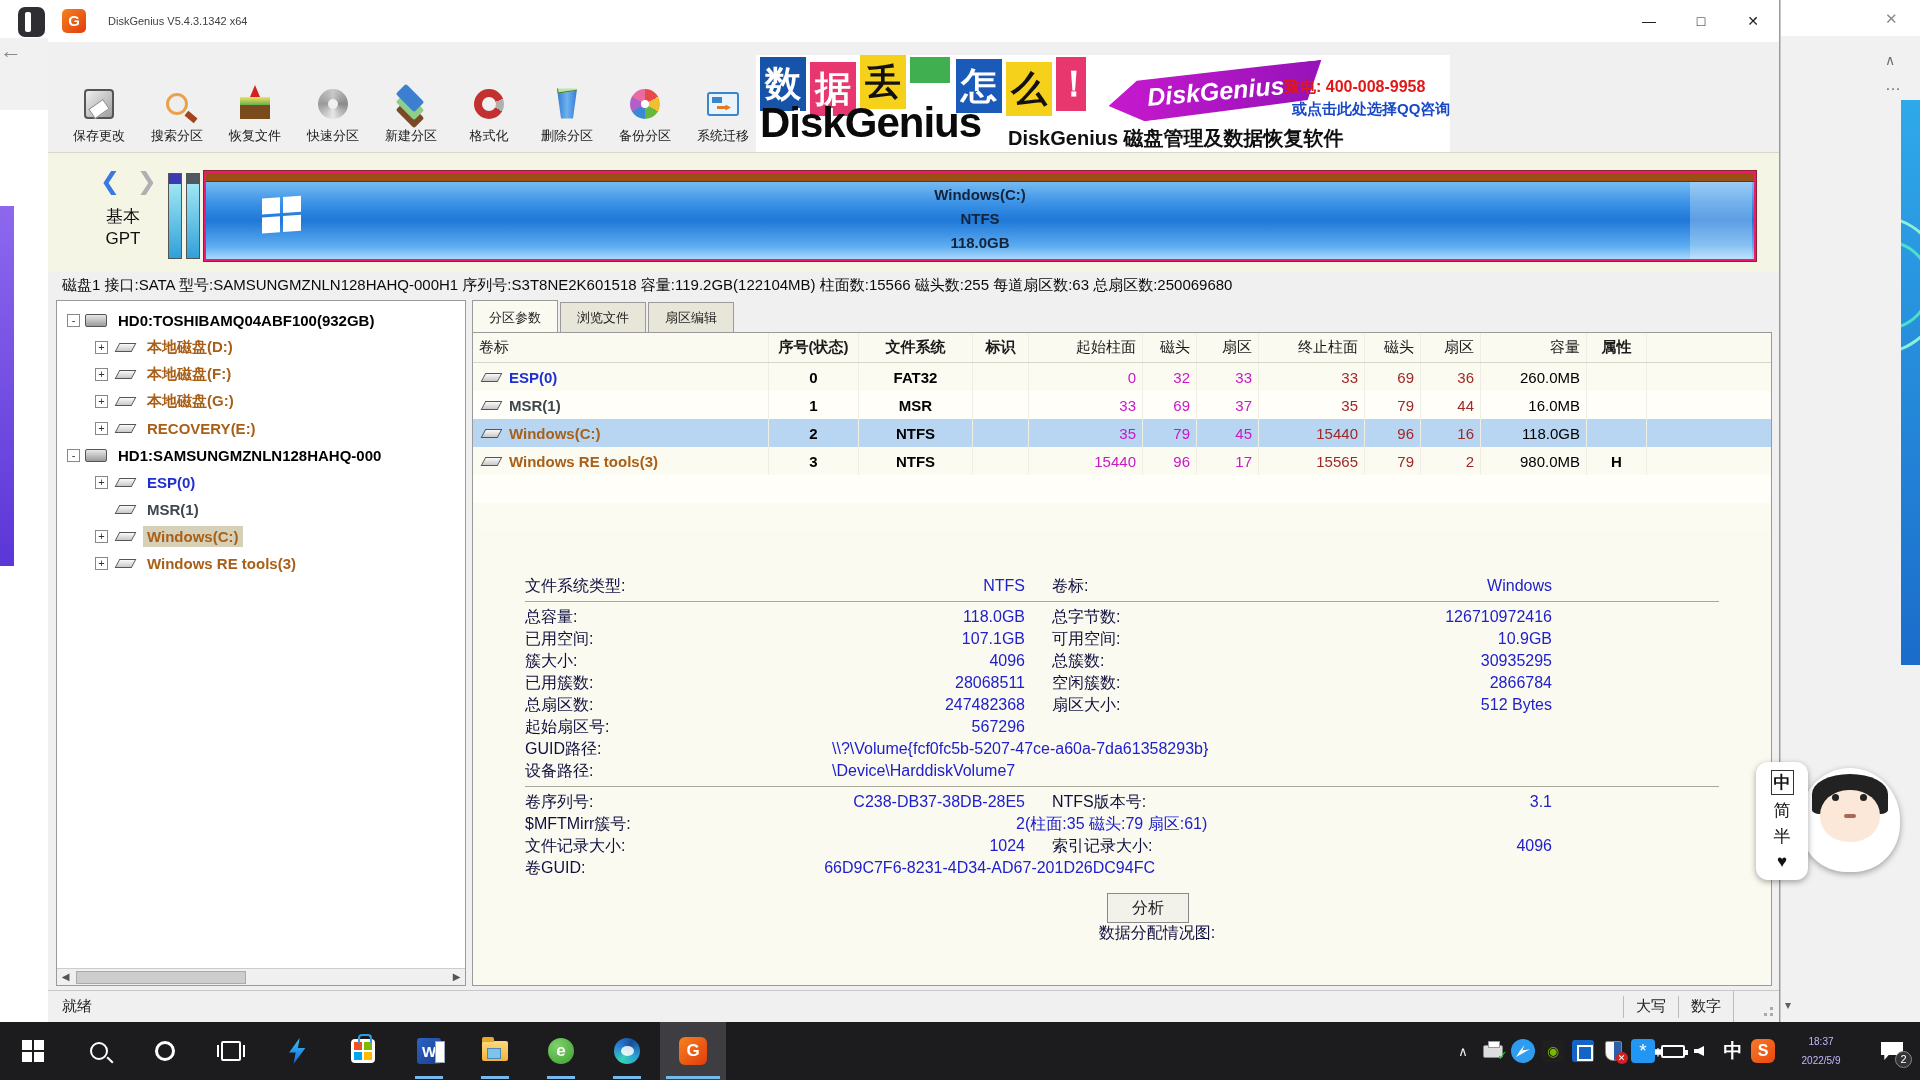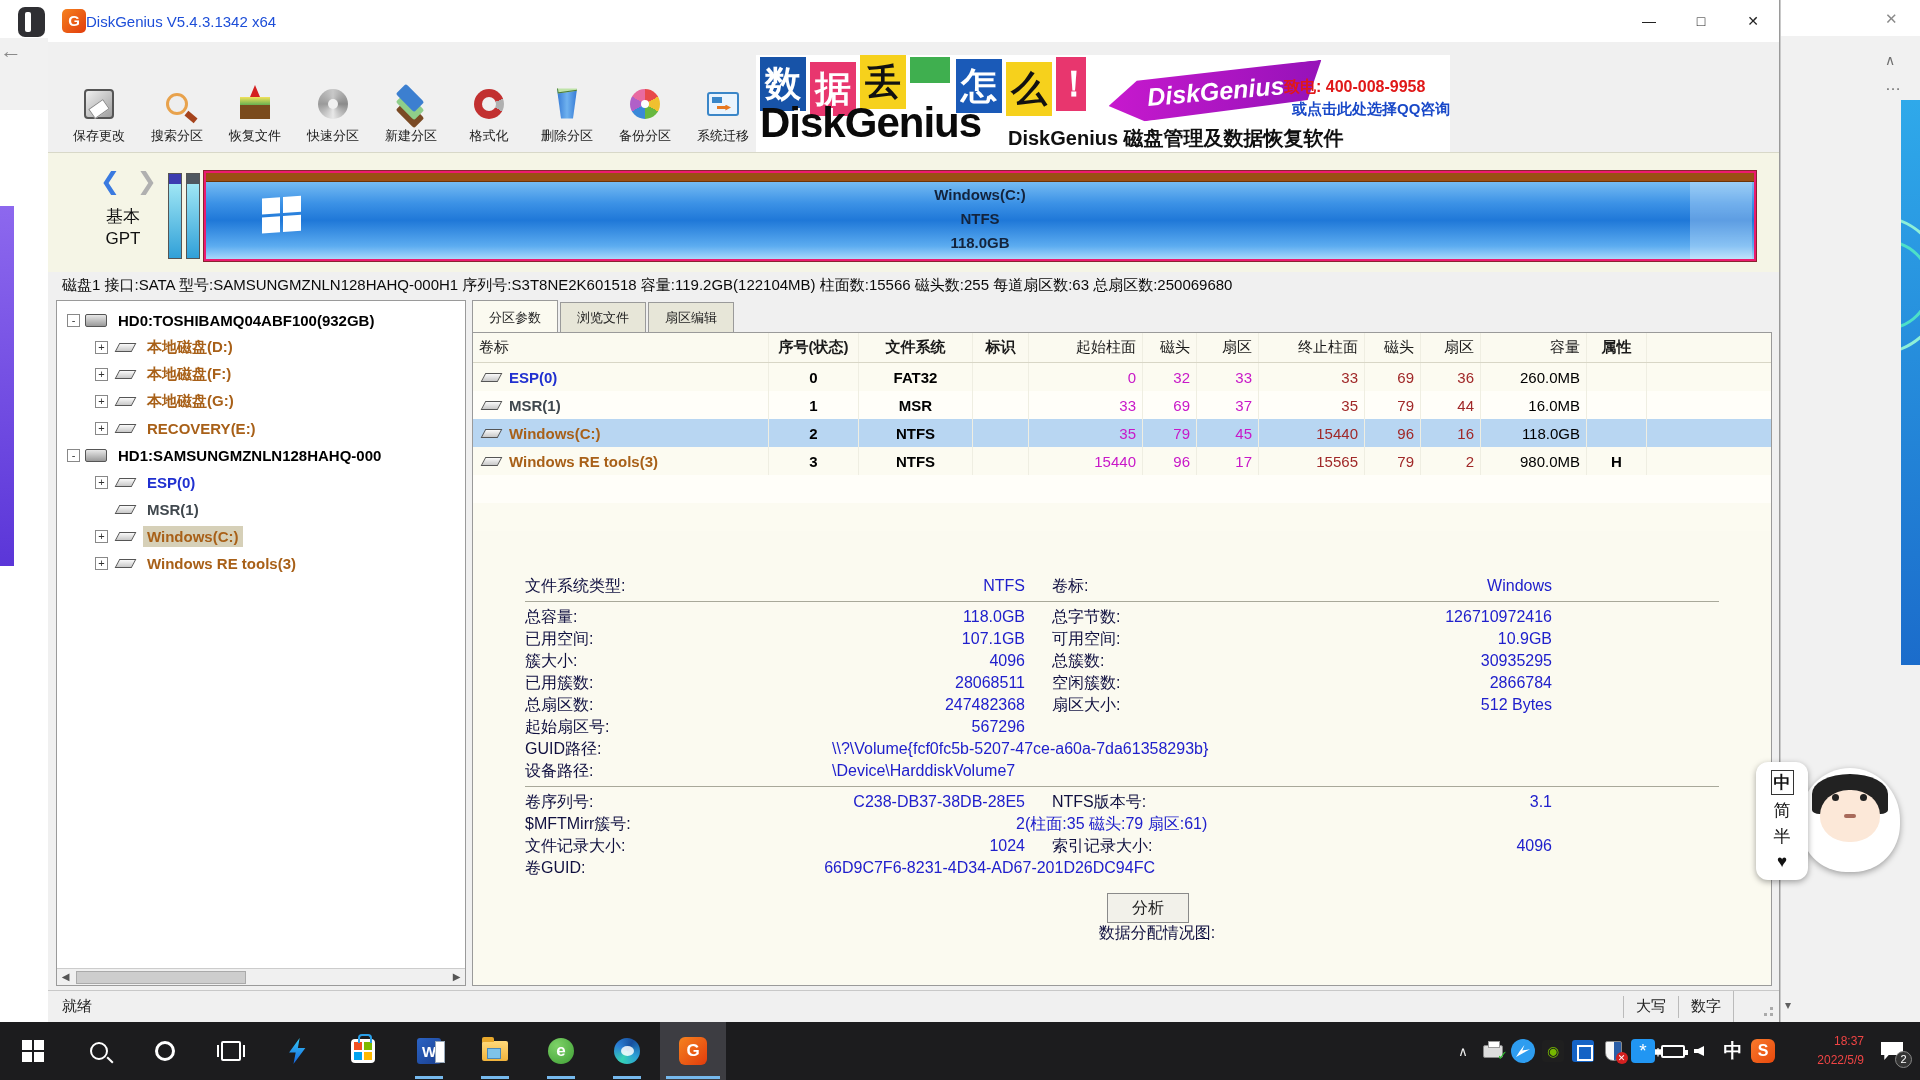--- a/index.html
+++ b/index.html
@@ -22,21 +22,21 @@
   .bgr-blue { left:120px; top:100px; width:20px; height:565px; background:linear-gradient(180deg,#2fa9ea,#1b6ccb); overflow:hidden; }
   .bgr-wave1,.bgr-wave2 { position:absolute; border:3px solid #4de0c8; border-radius:50%; }
   .bgr-wave1 { width:90px; height:90px; left:-60px; top:140px; }
   .bgr-wave2 { width:140px; height:140px; left:-95px; top:115px; border-color:#8ef0d8; }
   .bgr-down { left:4px; top:998px; color:#606060; font-size:12px; }
 
   
   #win { left:48px; top:0; width:1732px; height:1022px; background:#f0f0f0; border-right:1px solid #9a9a9a; }
   #titlebar { left:0; top:0; width:100%; height:42px; background:#fff; display:flex; align-items:center; }
   .app-logo { width:24px; height:24px; margin-left:14px; background:linear-gradient(135deg,#f5821f,#e23c0c); border-radius:5px; color:#fff; font-weight:bold; font-size:15px; text-align:center; line-height:24px; }
-  .title-text { margin-left:0; font-size:15px; color:#1d4ed8; }
+  .title-text { margin-left:22px; font-size:11px; color:#404040; }
   .win-controls { margin-left:auto; display:flex; height:100%; }
   .win-btn { width:52px; height:100%; display:flex; align-items:center; justify-content:center; font-size:14px; color:#222; }
   #menubar { left:0; top:42px; width:760px; height:30px; background:#22c55e; display:flex; align-items:center; padding-left:8px;margin-top:48px; }
   .menu-item { font-size:15px; color:#111; padding:3px 13px; }
   #toolbar { left:0; top:72px; width:100%; height:80px; background:#f0f0f0; display:flex; padding-left:12px; }
   .tool-btn { width:78px; height:78px; display:flex; flex-direction:column; align-items:center; justify-content:center; padding-top:6px; }
   .tool-ico { width:40px; height:40px; display:flex; align-items:center; justify-content:center; position:relative; }
   .tool-lbl { font-size:13px; color:#1a1a1a; margin-top:3px; white-space:nowrap; }
 
   
@@ -198,21 +198,21 @@
   .ico-shield { width:17px; height:20px; background:linear-gradient(90deg,#f8f8f8 50%,#2b5fa8 50%); border-radius:2px 2px 8px 8px; position:relative; border:1px solid #888; }
   .ico-shield .bad { position:absolute; right:-7px; bottom:-4px; width:12px; height:12px; background:#d42020; border-radius:50%; color:#fff; font-size:9px; line-height:12px; text-align:center; }
   .ico-snow { width:24px; height:24px; background:#2196f3; border-radius:4px; color:#fff; font-size:19px; display:flex; align-items:center; justify-content:center; }
   .ico-power { width:24px; height:13px; border:2px solid #fff; border-radius:2px; position:relative; }
   .ico-power:before { content:""; position:absolute; right:-5px; top:3px; width:3px; height:5px; background:#fff; }
   .ico-power:after { content:""; position:absolute; left:-8px; top:1px; width:6px; height:9px; background:#fff; clip-path:polygon(0 20%,40% 20%,40% 0,60% 0,60% 20%,100% 20%,100% 80%,60% 80%,60% 100%,40% 100%,40% 80%,0 80%); }
   .ico-vol { width:10px; height:10px; background:#fff; clip-path:polygon(0 30%,40% 30%,100% 0,100% 100%,40% 70%,0 70%); position:relative; margin-right:8px; }
   .ico-vol:after { content:")"; position:absolute; left:11px; top:-6px; color:#fff; font-size:16px; }
   .ico-zh { color:#fff; font-size:19px; font-weight:bold; }
   .ico-sogou { width:24px; height:24px; background:linear-gradient(135deg,#f87a2c,#e8480c); border-radius:6px; color:#fff; font-weight:bold; font-size:16px; display:flex; align-items:center; justify-content:center; }
-  .tb-clock { width:86px; text-align:right; color:#ef4444; font-size:12px; line-height:19px; }
+  .tb-clock { width:86px; text-align:center; color:#c4b5fd; font-size:10px; line-height:19px; }
   .tb-notif { width:56px; height:58px; display:flex; align-items:center; justify-content:center; position:relative; }
   .ico-notif { width:22px; height:18px; background:#fff; clip-path:polygon(0 0,100% 0,100% 72%,35% 72%,15% 100%,15% 72%,0 72%); }
   .notif-badge { position:absolute; right:8px; bottom:12px; width:17px; height:17px; background:#333; border:1px solid #888; border-radius:50%; color:#fff; font-size:11px; text-align:center; line-height:15px; }
 
   
   #ime { left:1756px; top:762px; width:52px; height:118px; background:#fff; border-radius:12px; box-shadow:0 2px 6px rgba(0,0,0,.35); display:flex; flex-direction:column; align-items:center; justify-content:space-around; z-index:20; font-size:17px; color:#111; padding:6px 0; }
   #ime .box { border:1px solid #333; padding:0 2px; font-weight:bold; }
   #avatar { left:1800px; top:768px; width:100px; height:104px; background:#fff; border-radius:50% 50% 46% 46%; box-shadow:0 2px 6px rgba(0,0,0,.35); overflow:hidden; z-index:19; }
   #avatar .hair { position:absolute; left:12px; top:6px; width:76px; height:40px; background:#222; border-radius:50% 50% 10% 10%; }
   #avatar .face { position:absolute; left:20px; top:22px; width:60px; height:52px; background:#fce8d8; border-radius:48%; }

